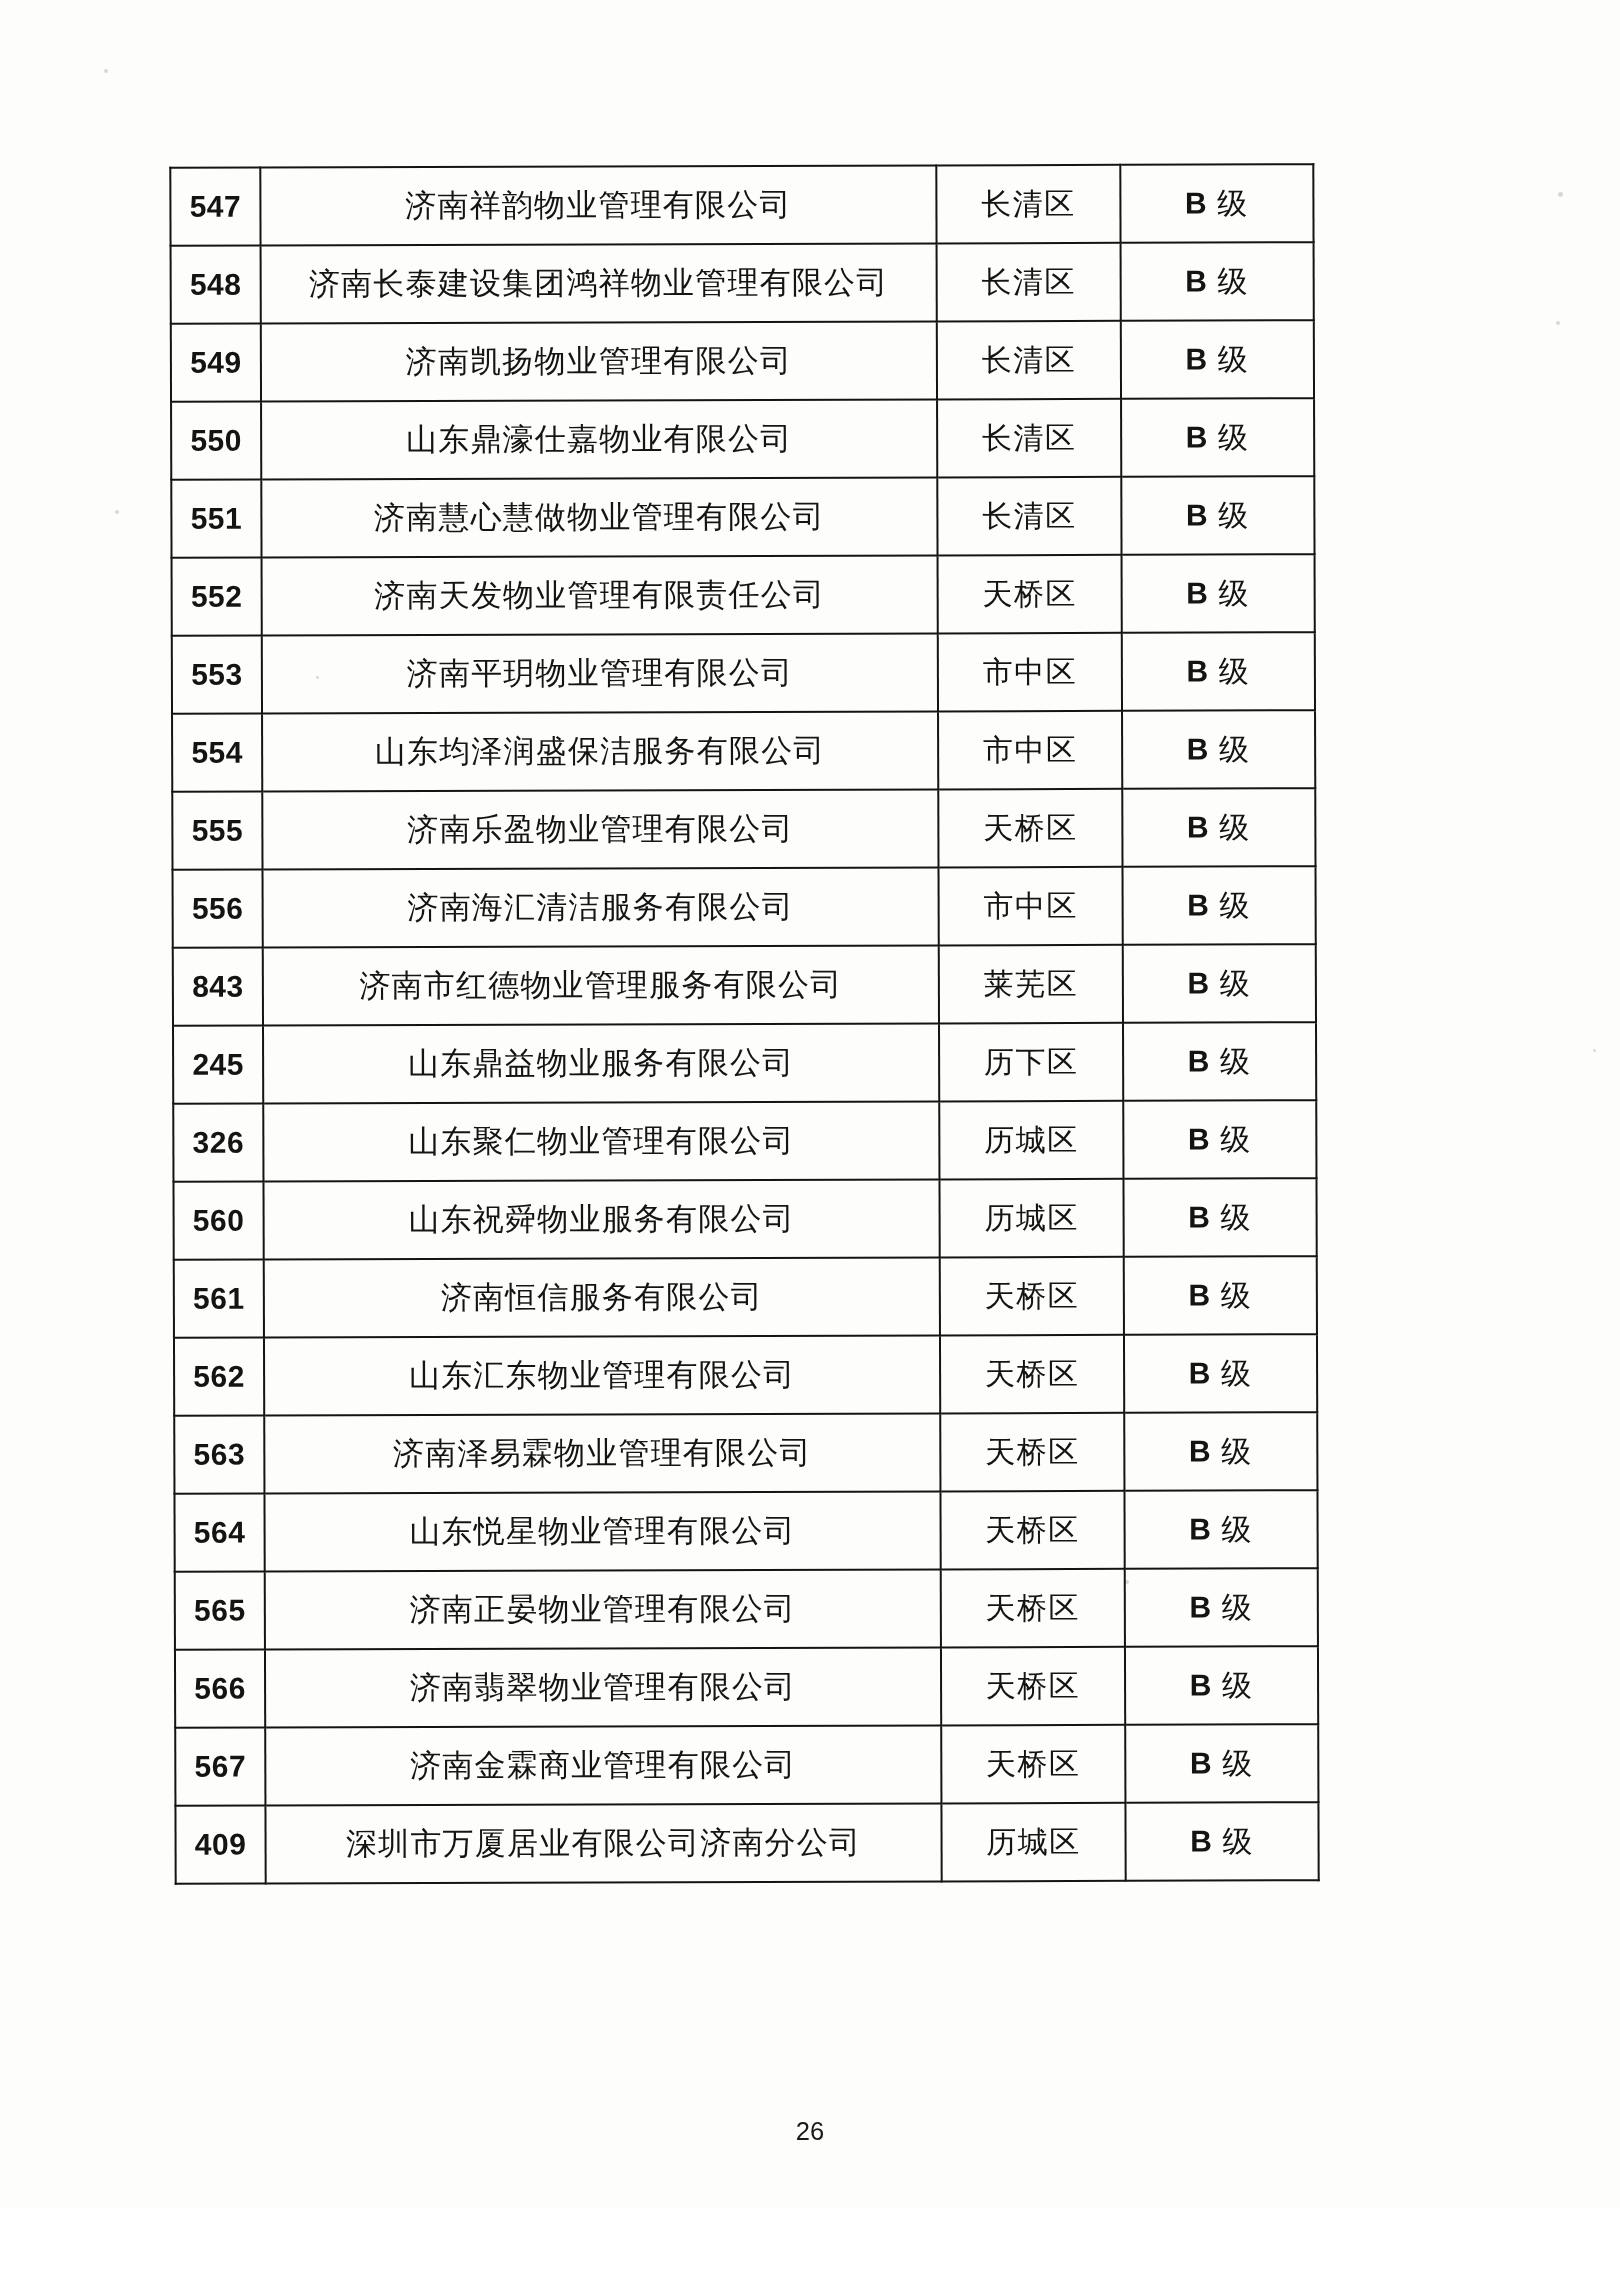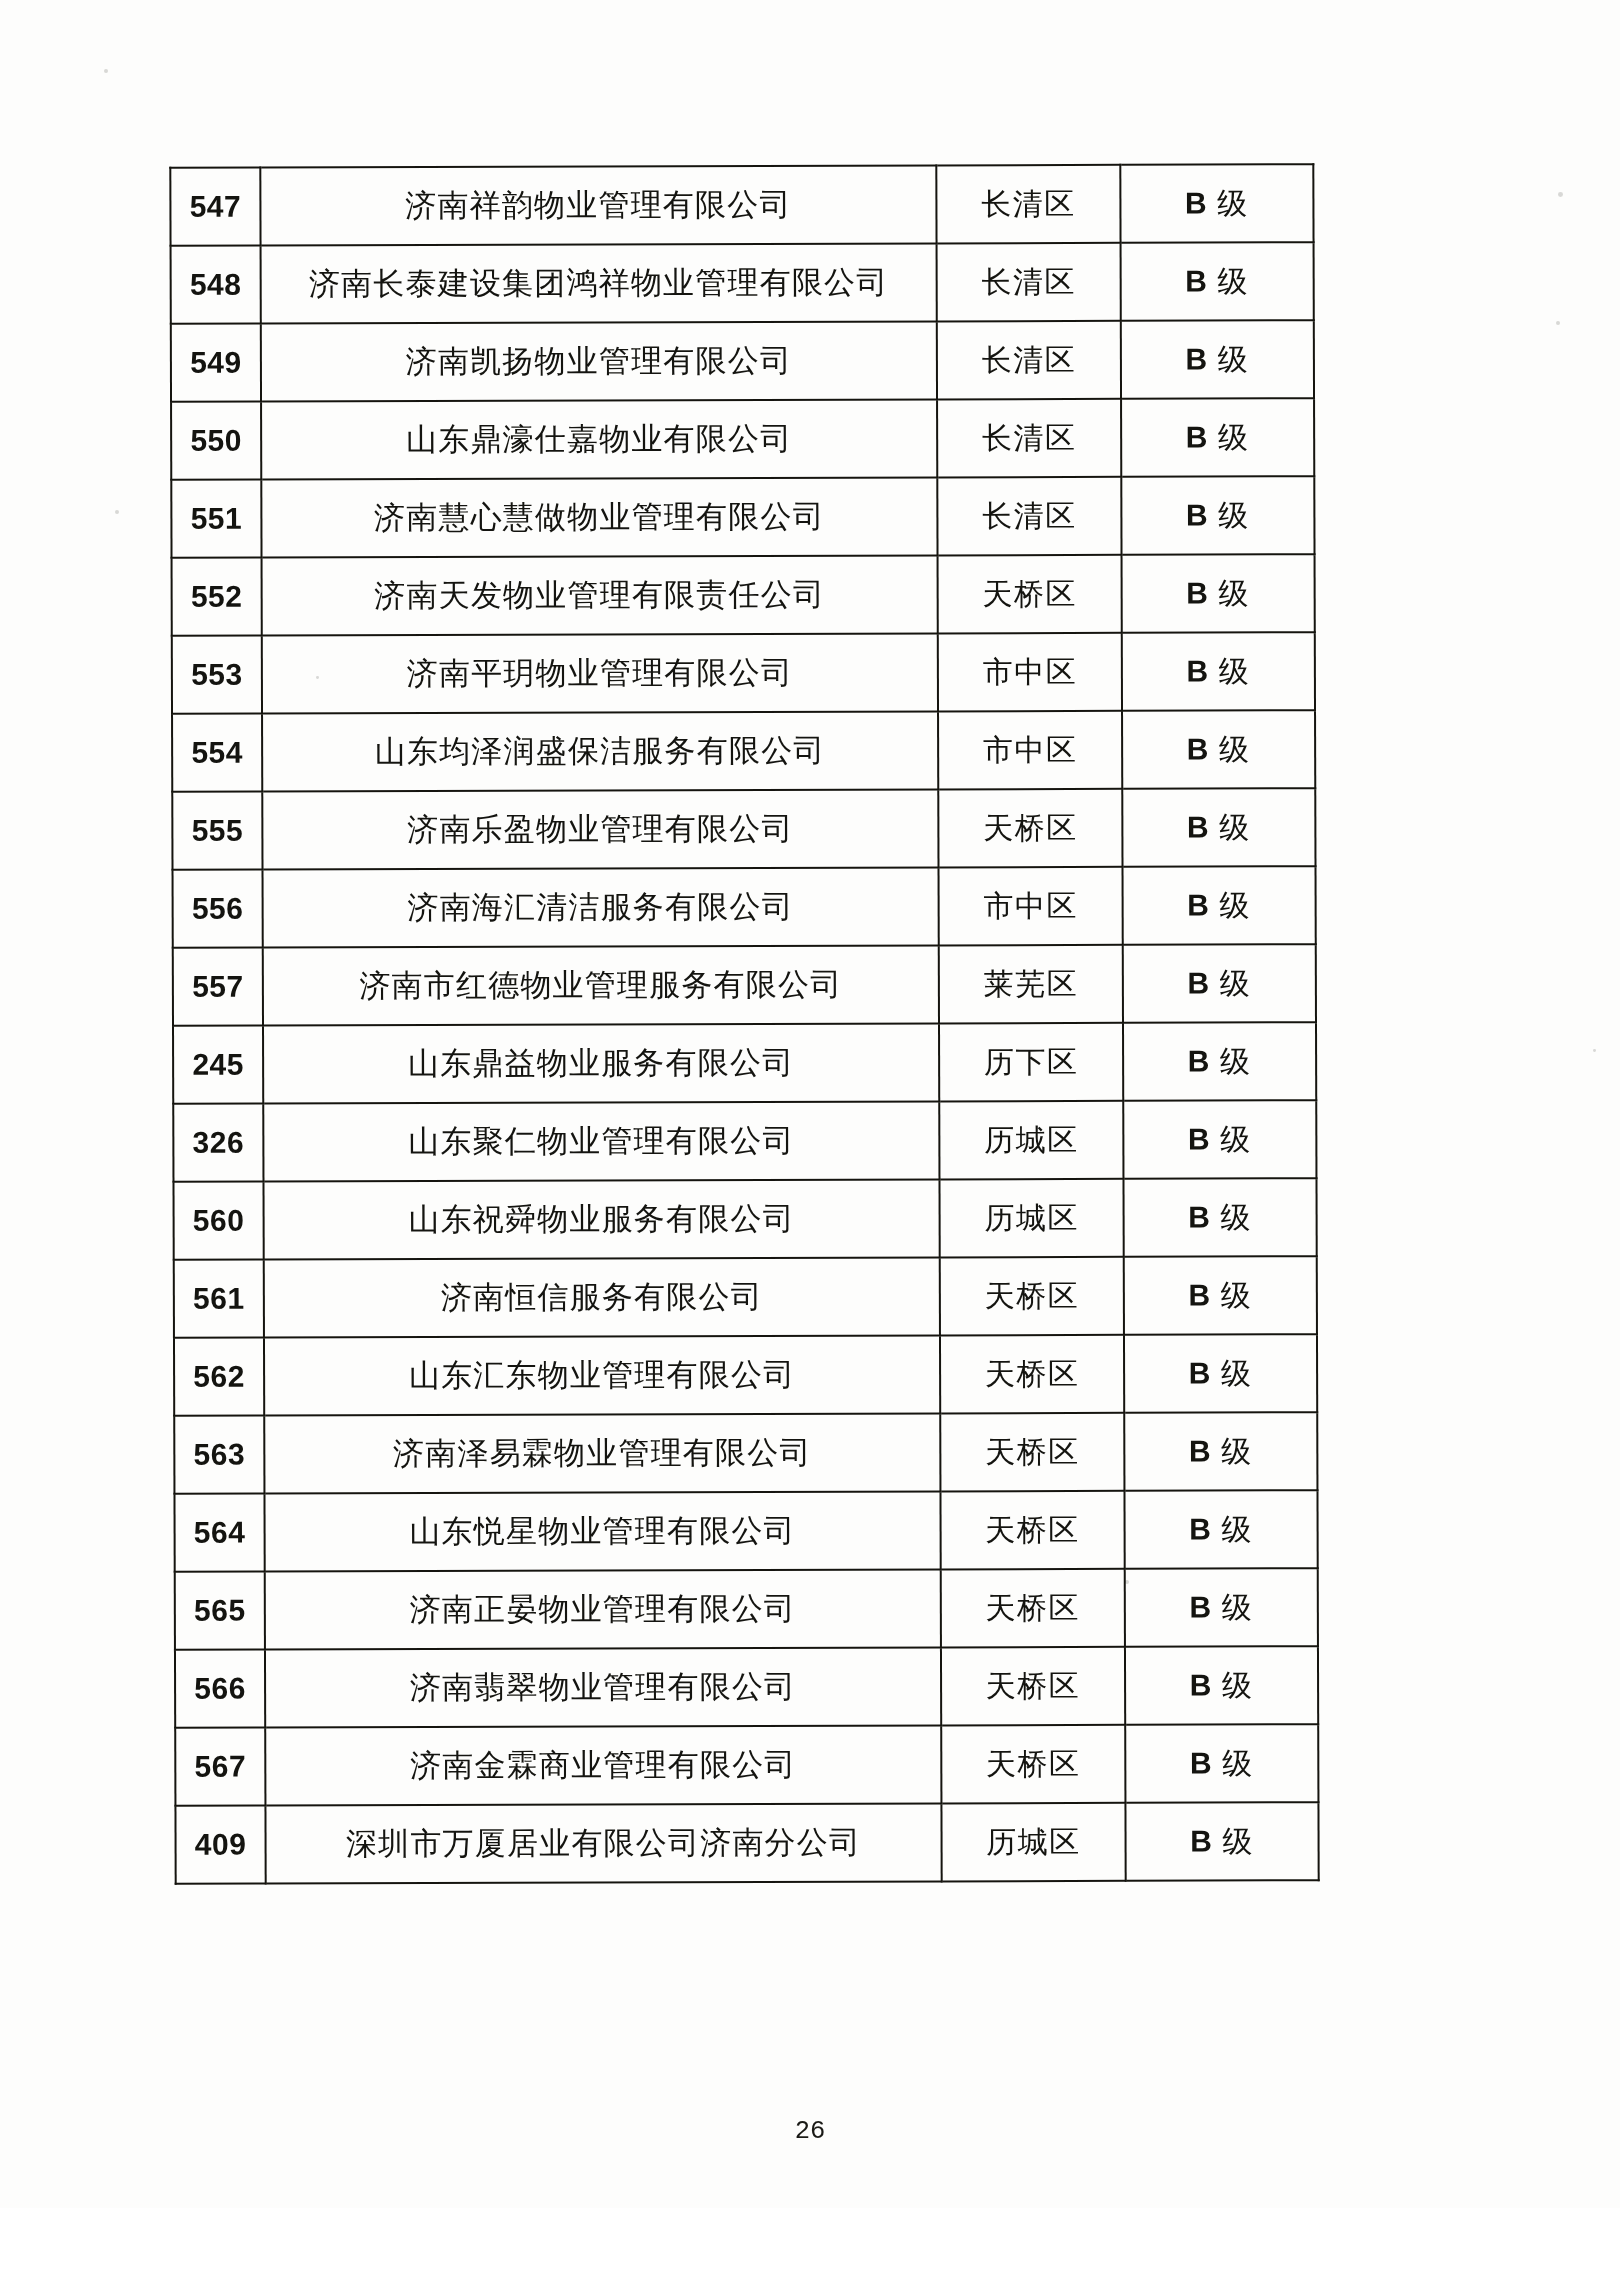--- a/index.html
+++ b/index.html
@@ -76,21 +76,21 @@
   .grade .gl {
     font-family: "Liberation Sans", "DejaVu Sans", sans-serif;
     font-weight: 700;
   }
   .page-number {
     position: absolute;
     left: 0;
     right: 0;
     top: 2117px;
     text-align: center;
-    font-family: Liberation Mono, monospace;
+    font-family: Liberation Sans, sans-serif;
     font-size: 25.5px;
     color: #1a1a16;
   }
 </style>
 </head>
 <body>
 
 <div class="page">
 
   <span class="speck" style="left:104px;  top:69px;   width:3.9px; height:3.9px;"></span>
@@ -164,21 +164,21 @@
             <td class="dist">天桥区</td>
             <td class="grade"><span class="gl">B</span> <span>级</span></td>
           </tr>
           <tr>
             <td class="idx">556</td>
             <td class="cname">济南海汇清洁服务有限公司</td>
             <td class="dist">市中区</td>
             <td class="grade"><span class="gl">B</span> <span>级</span></td>
           </tr>
           <tr>
-            <td class="idx">557</td>
+            <td class="idx">843</td>
             <td class="cname">济南市红德物业管理服务有限公司</td>
             <td class="dist">莱芜区</td>
             <td class="grade"><span class="gl">B</span> <span>级</span></td>
           </tr>
           <tr>
             <td class="idx">245</td>
             <td class="cname">山东鼎益物业服务有限公司</td>
             <td class="dist">历下区</td>
             <td class="grade"><span class="gl">B</span> <span>级</span></td>
           </tr>

